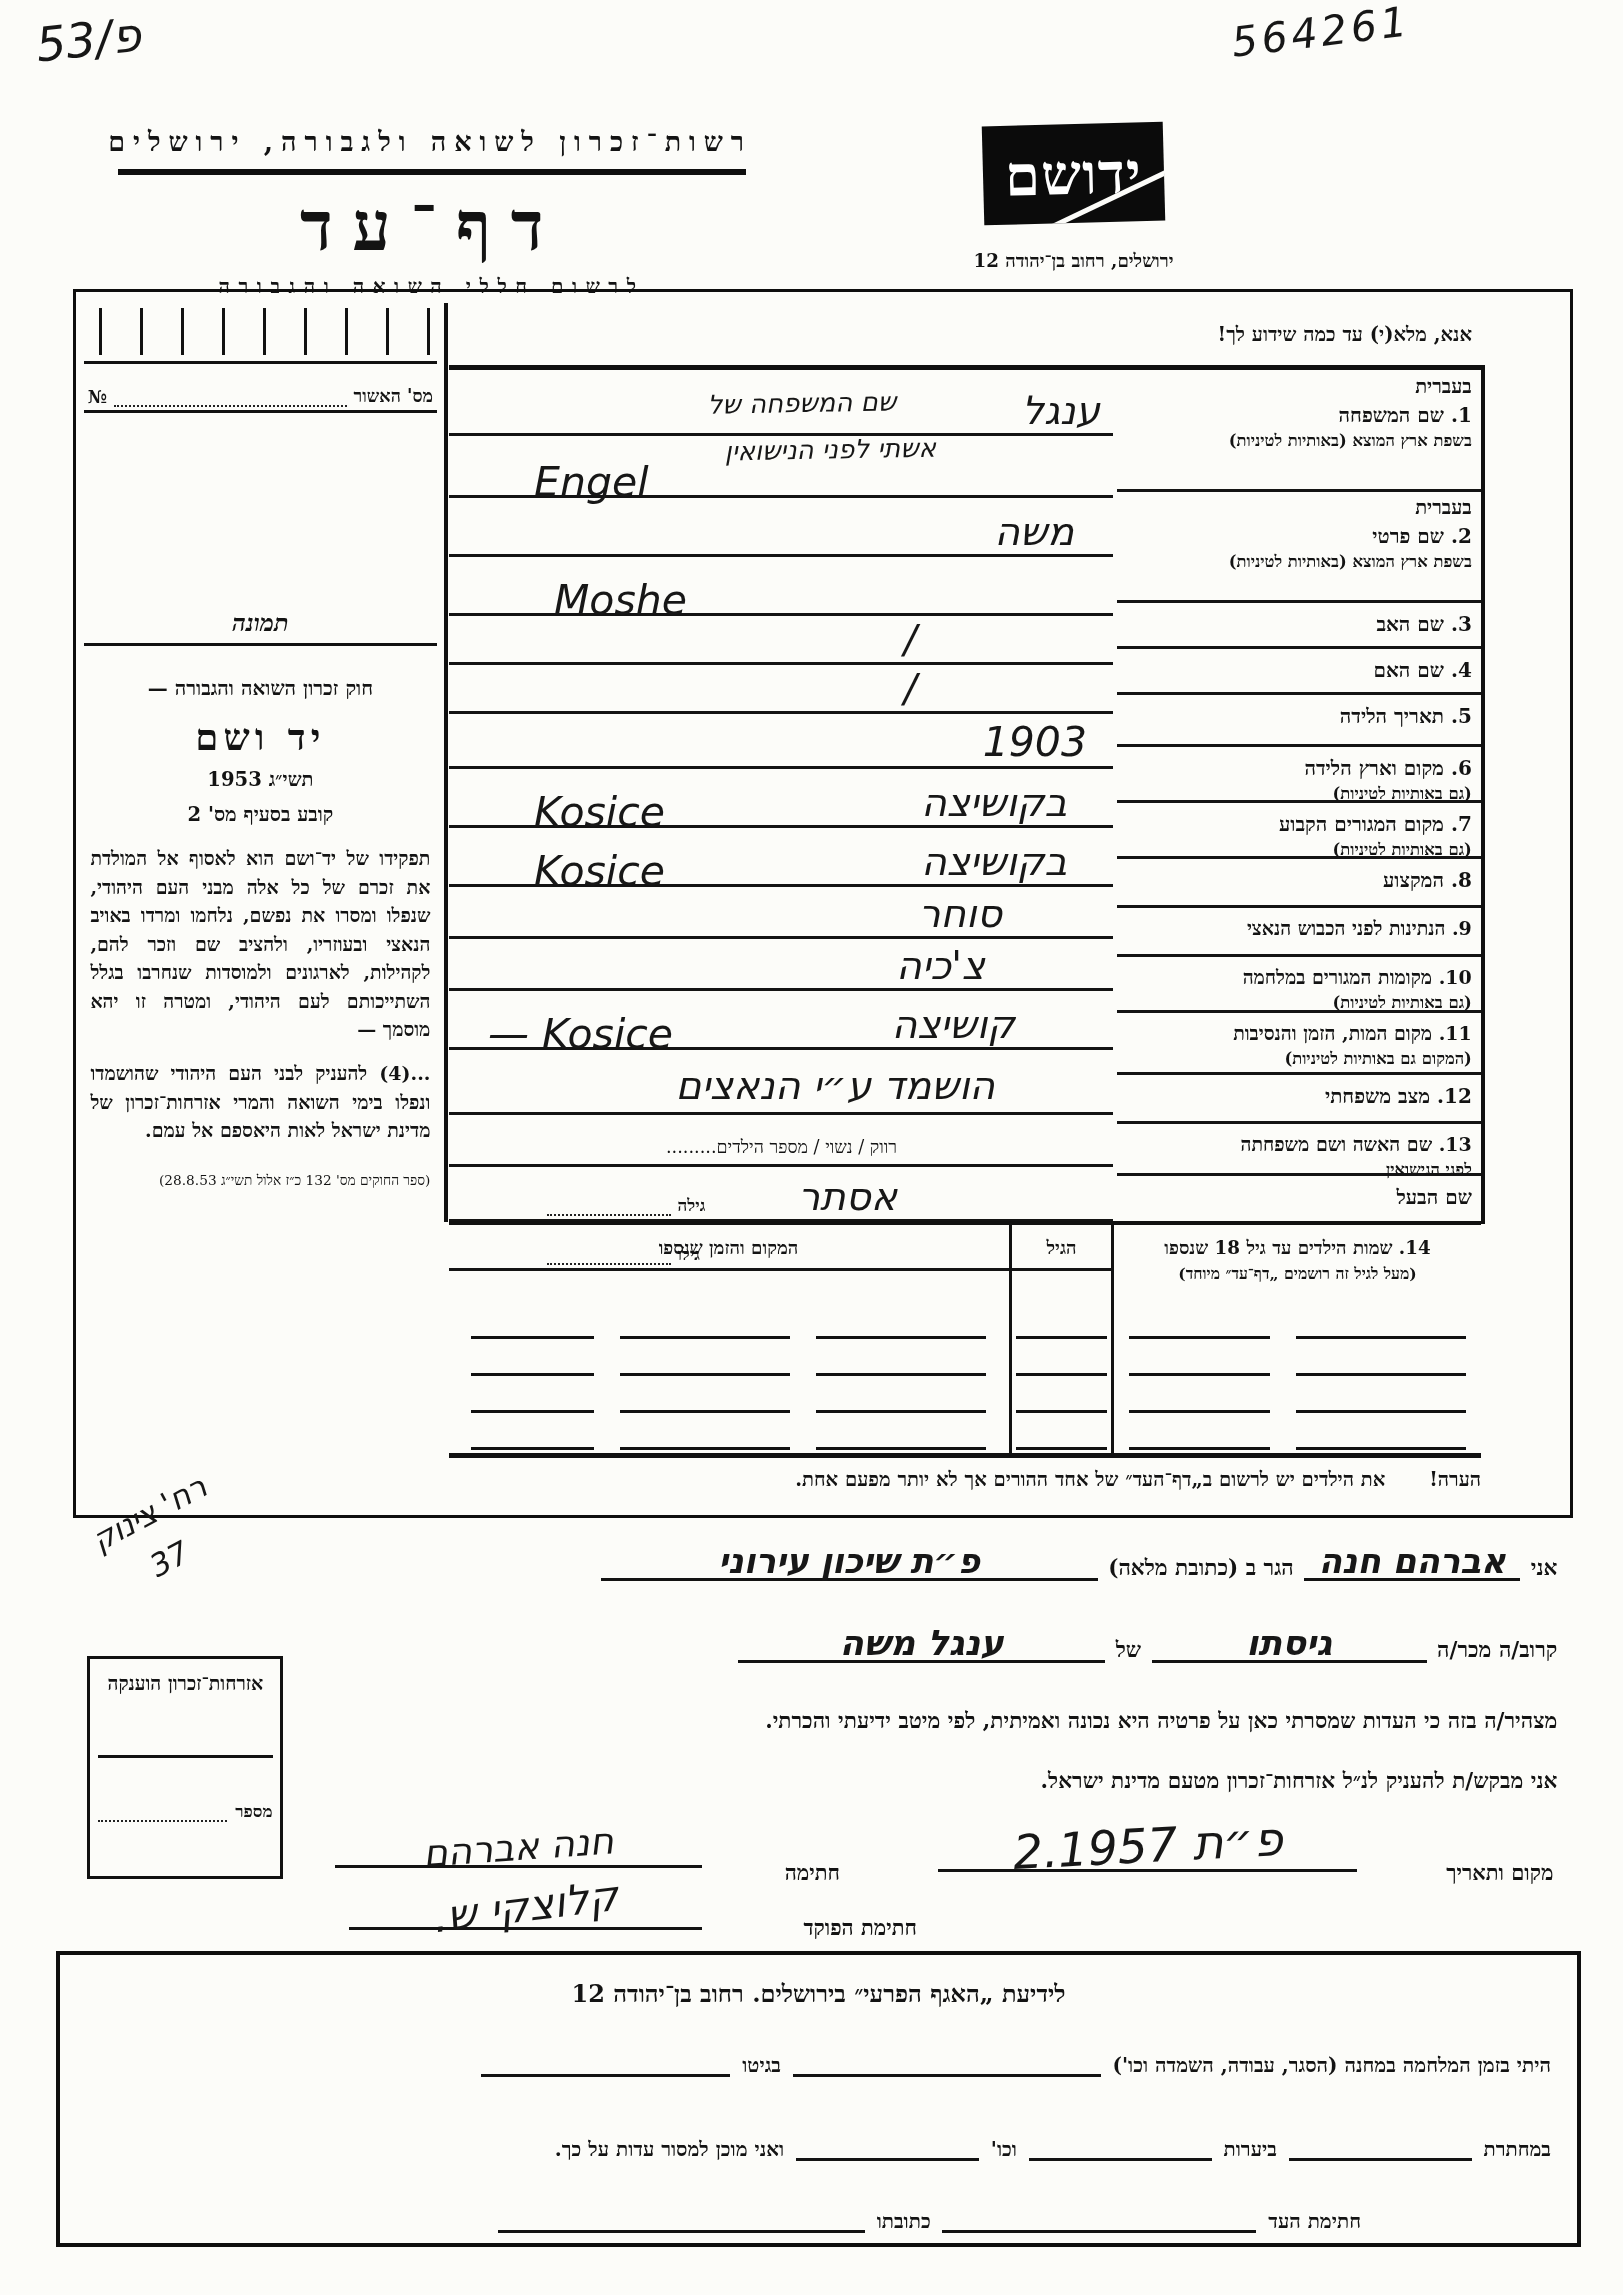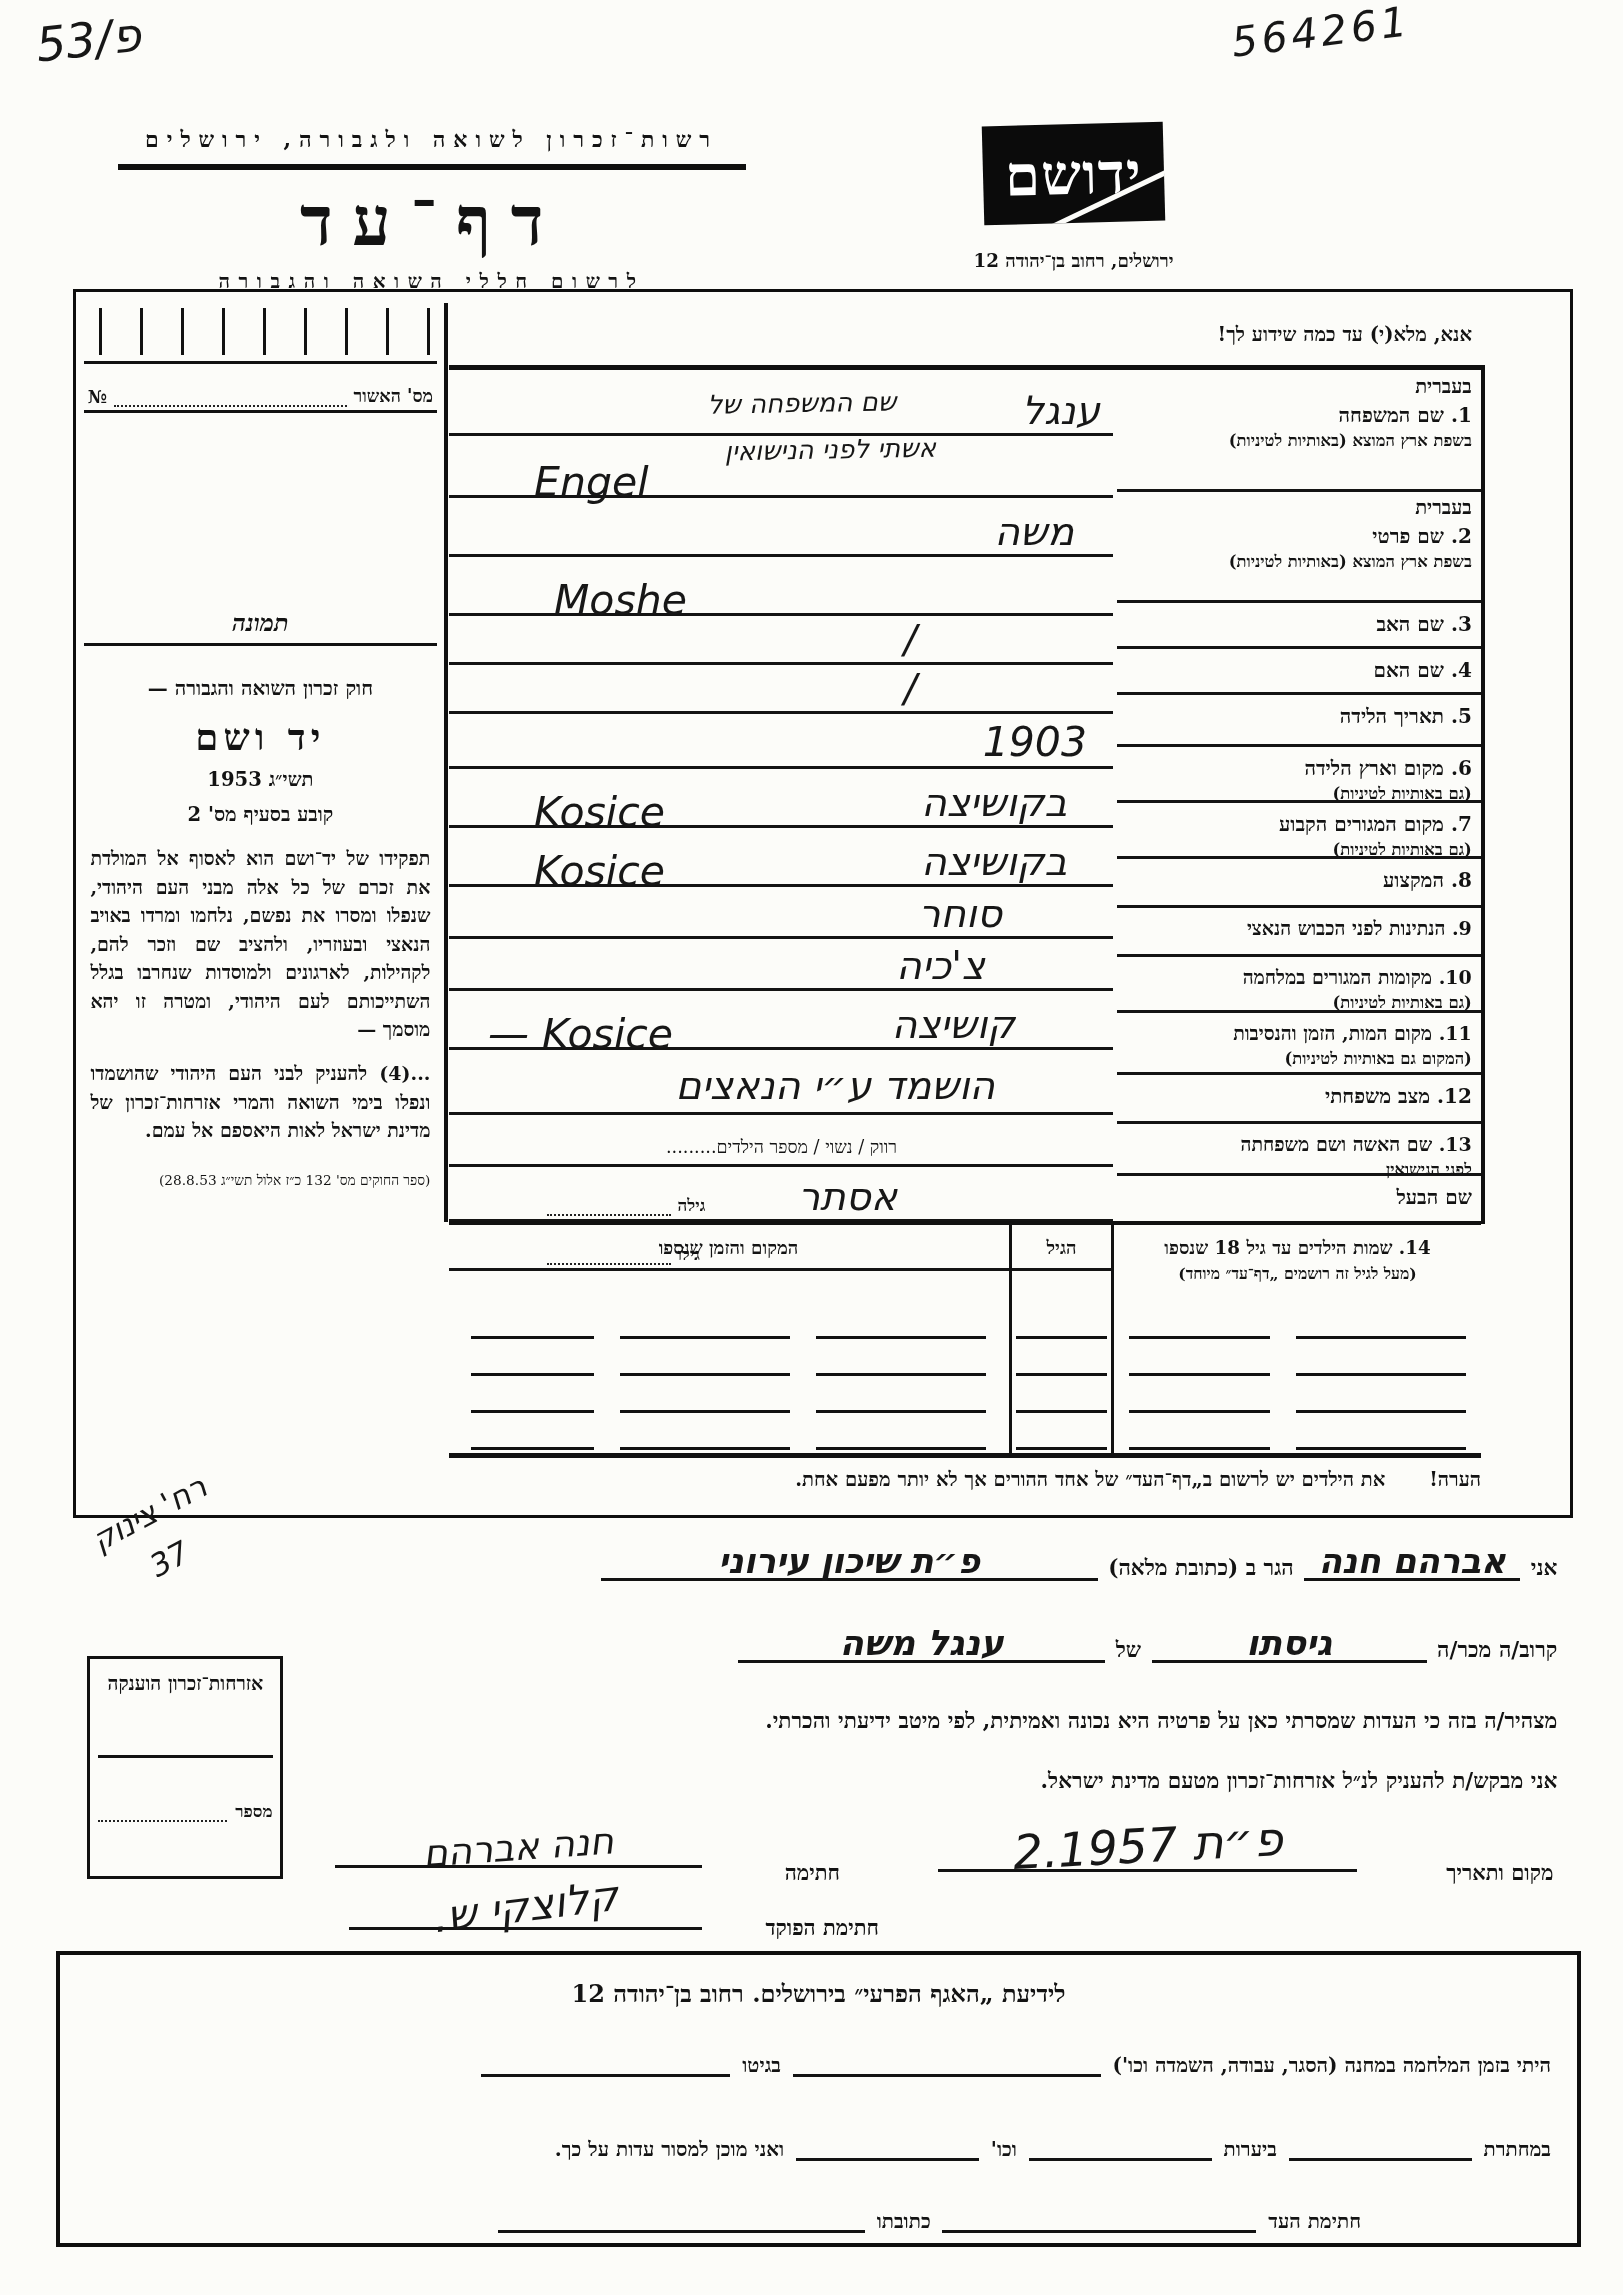--- a/index.html
+++ b/index.html
@@ -12,21 +12,21 @@
     font-family:"DejaVu Serif", serif;
     overflow:hidden;
   }
   
   .hw{font-family:"DejaVu Sans",sans-serif;font-style:italic;color:#171717;white-space:nowrap;}
   
   .mark-tl{position:absolute;left:36px;top:11.8px;font-size:47px;transform:rotate(-6deg);}
   .mark-tr{position:absolute;left:1231px;top:7.9px;font-size:41px;transform:rotate(-7deg);letter-spacing:3.9px;}
   
   .masthead{position:absolute;left:111px;top:126px;width:641px;text-align:center;}
-  .org-line{font-size:22px;font-weight:bold;letter-spacing:7.9px;white-space:nowrap;}
+  .org-line{font-size:27px;font-weight:bold;letter-spacing:7.9px;white-space:nowrap;}
   .org-rule{width:628px;height:6.5px;background:#0f0f0f;margin:10.5px auto 0;}
   .form-title{font-size:68px;font-weight:bold;letter-spacing:19.6px;margin-top:10.5px;}
   .form-subtitle{font-size:20px;font-weight:bold;letter-spacing:8.5px;margin-top:7.9px;white-space:nowrap;}
   .logo-box{
     position:absolute;left:983px;top:124px;width:181px;height:99px;
     background:#0b0b0b;color:#fff;display:flex;align-items:center;justify-content:center;
     transform:rotate(-1.5deg);overflow:hidden;
   }
   .logo-text{font-size:56px;font-weight:bold;letter-spacing:1.3px;}
   .logo-scratch{position:absolute;left:-13px;bottom:11.8px;width:236px;height:4.6px;background:#fcfcf9;transform:rotate(-24deg);}
@@ -332,21 +332,21 @@
     </div>
 
     <div class="decl-text" style="top:183px">מצהיר/ה בזה כי העדות שמסרתי כאן על פרטיה היא נכונה ואמיתית, לפי מיטב ידיעתי והכרתי.</div>
     <div class="decl-text" style="top:243px">אני מבקש/ת להעניק לנ״ל אזרחות־זכרון מטעם מדינת ישראל.</div>
 
     <span class="sig-label" style="right:19.6px;top:335px">מקום ותאריך</span>
     <span class="sig-blank" style="right:216px;top:293px;width:419px"><span class="hw hw-lat" style="font-size:47px;transform:rotate(-3deg)">פ״ת 2.1957</span></span>
     <span class="sig-label" style="right:733px;top:335px">חתימה</span>
     <span class="sig-blank" style="right:871px;top:301px;width:367px"><span class="hw hw-he" style="font-size:37px;transform:rotate(-4deg)">חנה אברהם</span></span>
 
-    <span class="sig-label" style="right:694px;top:390px">חתימת הפוקד</span>
+    <span class="sig-label" style="right:656px;top:390px">חתימת הפוקד</span>
     <span class="sig-blank" style="right:871px;top:357px;width:353px;border-bottom-width:3.3px"><span class="hw hw-he" style="font-size:42px;transform:rotate(-7deg)">קלוצקי ש.</span></span>
 
     <div class="stamp-box">
       <div class="stamp-title">אזרחות־זכרון הוענקה</div>
       <div class="stamp-line"></div>
       <div class="stamp-num">
         <span>מספר</span>
         <span class="stamp-num-dots"></span>
       </div>
     </div>

